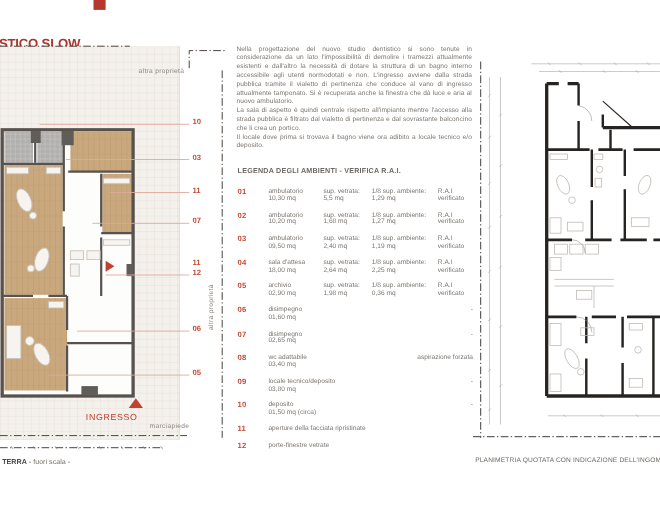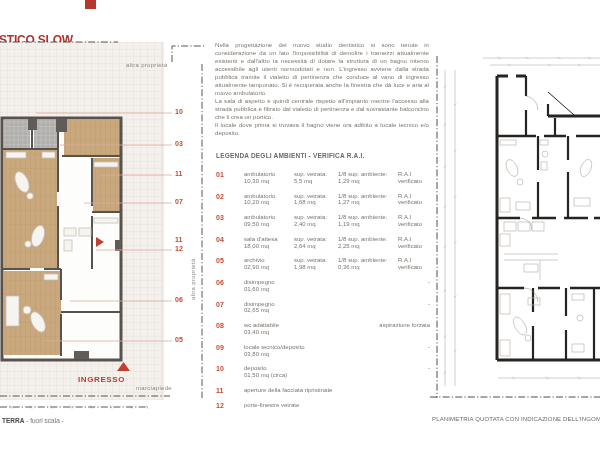--- a/index.html
+++ b/index.html
@@ -13,21 +13,21 @@
     left:-1px;top:13px;font-size:12px;font-weight:700;color:#ad352c;
     letter-spacing:-0.2px;white-space:nowrap;margin-top:20px;
   }
   .logo-square{left:85px;top:0;width:11px;height:9px;background:#b5382e;}
   .lbl{color:#8a8581;font-size:6px;letter-spacing:0.3px;white-space:nowrap;}
   .lbl-vert{
     color:#8a8581;font-size:6px;letter-spacing:0.3px;white-space:nowrap;
     writing-mode:vertical-rl;transform:rotate(180deg);
   }
   .callout{color:#c54a36;font-size:7px;font-weight:600;white-space:nowrap;}
-  .ingresso{color:#bd3b2f;font-size:8px;font-weight:700;letter-spacing:0.6px;white-space:nowrap;}
+  .ingresso{color:#bd3b2f;font-size:8px;font-weight:400;letter-spacing:0.6px;white-space:nowrap;}
   .para{
     left:215px;top:41px;width:214px;font-size:6px;line-height:8px;
     text-align:justify;color:#7b7670;letter-spacing:0.05px;
   }
   .para p{margin:0;}
   .legend{left:216px;top:152px;width:214px;}
   .legend-title{
     font-size:6.5px;font-weight:700;color:#6e6964;letter-spacing:0.2px;
     margin-bottom:12px;white-space:nowrap;
   }

